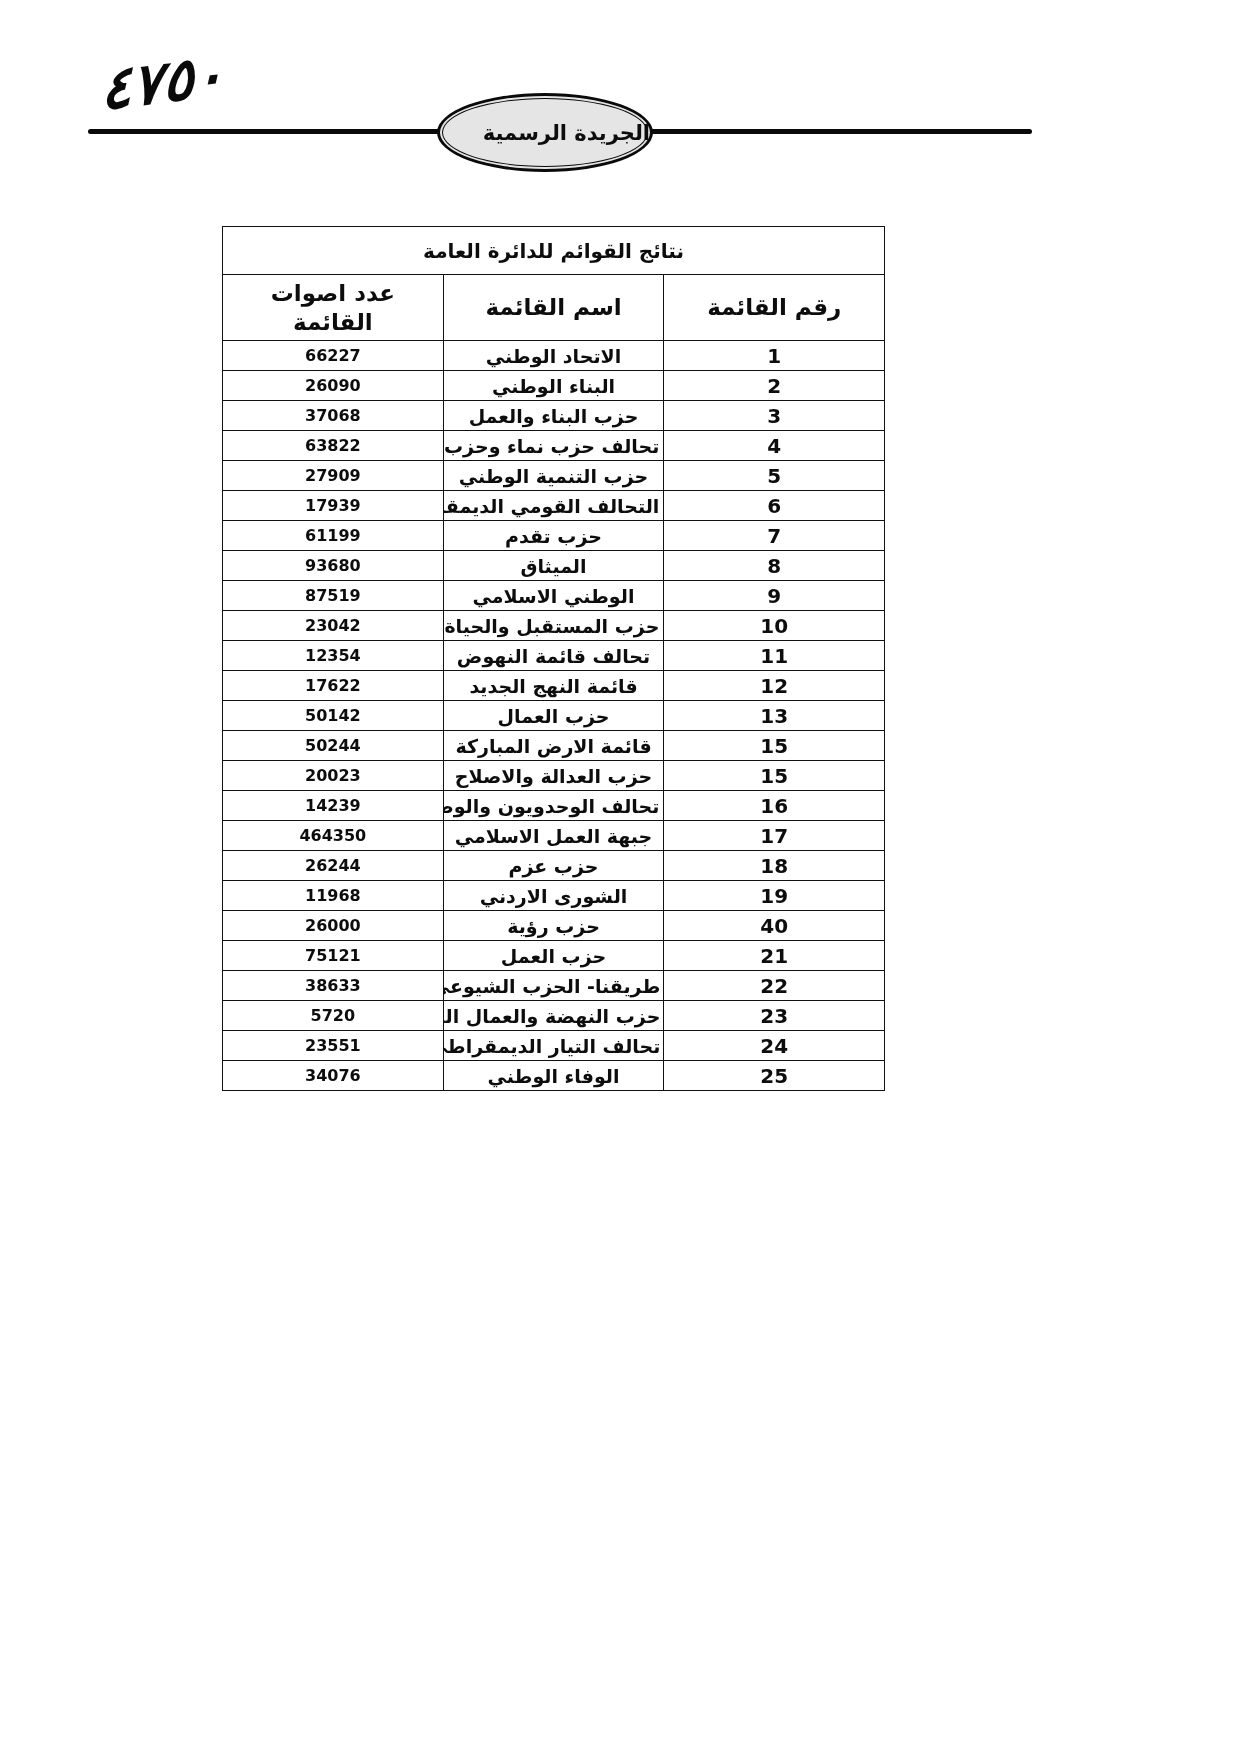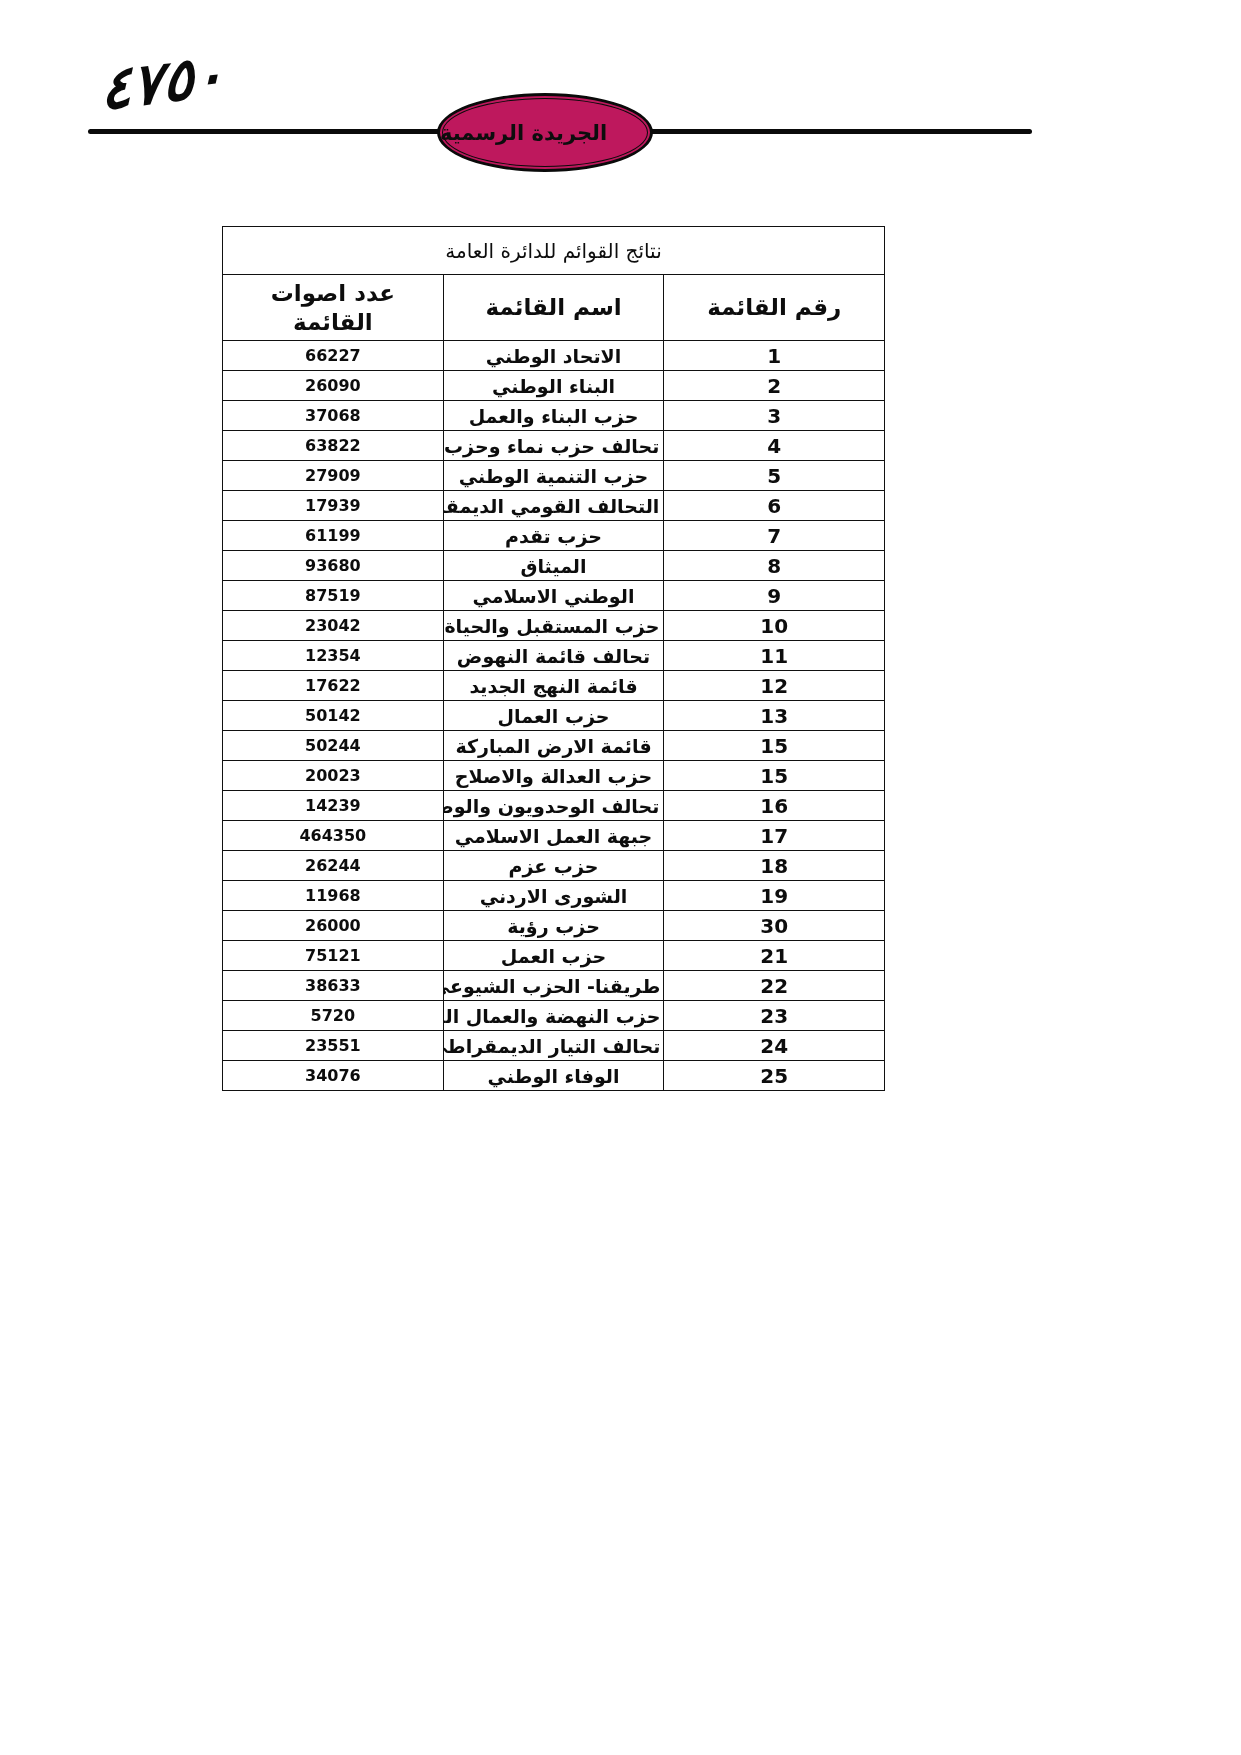--- a/index.html
+++ b/index.html
@@ -43,26 +43,26 @@
     border-radius: 3px;
   }
 
   
   .gazette-badge {
     position: absolute;
     left: 437px;
     top: 93px;
     width: 216px;
     height: 79px;
-    background: #be185d;
+    background: #e5e5e5;
     border: 3px solid #0a0a0a;
     border-radius: 50%;
     display: flex;
     align-items: center;
-    justify-content: flex-start;
+    justify-content: flex-end;
     box-sizing: border-box;
   }
   .gazette-badge::before {
     content: "";
     position: absolute;
     inset: 2px;
     border: 1px solid #0a0a0a;
     border-radius: 50%;
   }
   .gazette-title {
@@ -87,21 +87,21 @@
     border: 1.6px solid #111111;
     text-align: center;
     vertical-align: middle;
     padding: 0 4px;
     overflow: hidden;
     box-sizing: border-box;
   }
   .title-cell {
     height: 48px;
     font-size: 20px;
-    font-weight: normal;
+    font-weight: bold;
   }
   .header-row th {
     height: 66px;
     font-size: 23px;
     font-weight: bold;
     line-height: 1.25;
   }
   .votes-header-text {
     display: inline-block;
     max-width: 150px;
@@ -241,21 +241,21 @@
       <td class="cell-number">18</td>
       <td class="cell-name">حزب عزم</td>
       <td class="cell-votes">26244</td>
     </tr>
         <tr class="row-data">
       <td class="cell-number">19</td>
       <td class="cell-name">الشورى الاردني</td>
       <td class="cell-votes">11968</td>
     </tr>
         <tr class="row-data">
-      <td class="cell-number">30</td>
+      <td class="cell-number">40</td>
       <td class="cell-name">حزب رؤية</td>
       <td class="cell-votes">26000</td>
     </tr>
         <tr class="row-data">
       <td class="cell-number">21</td>
       <td class="cell-name">حزب العمل</td>
       <td class="cell-votes">75121</td>
     </tr>
         <tr class="row-data">
       <td class="cell-number">22</td>

